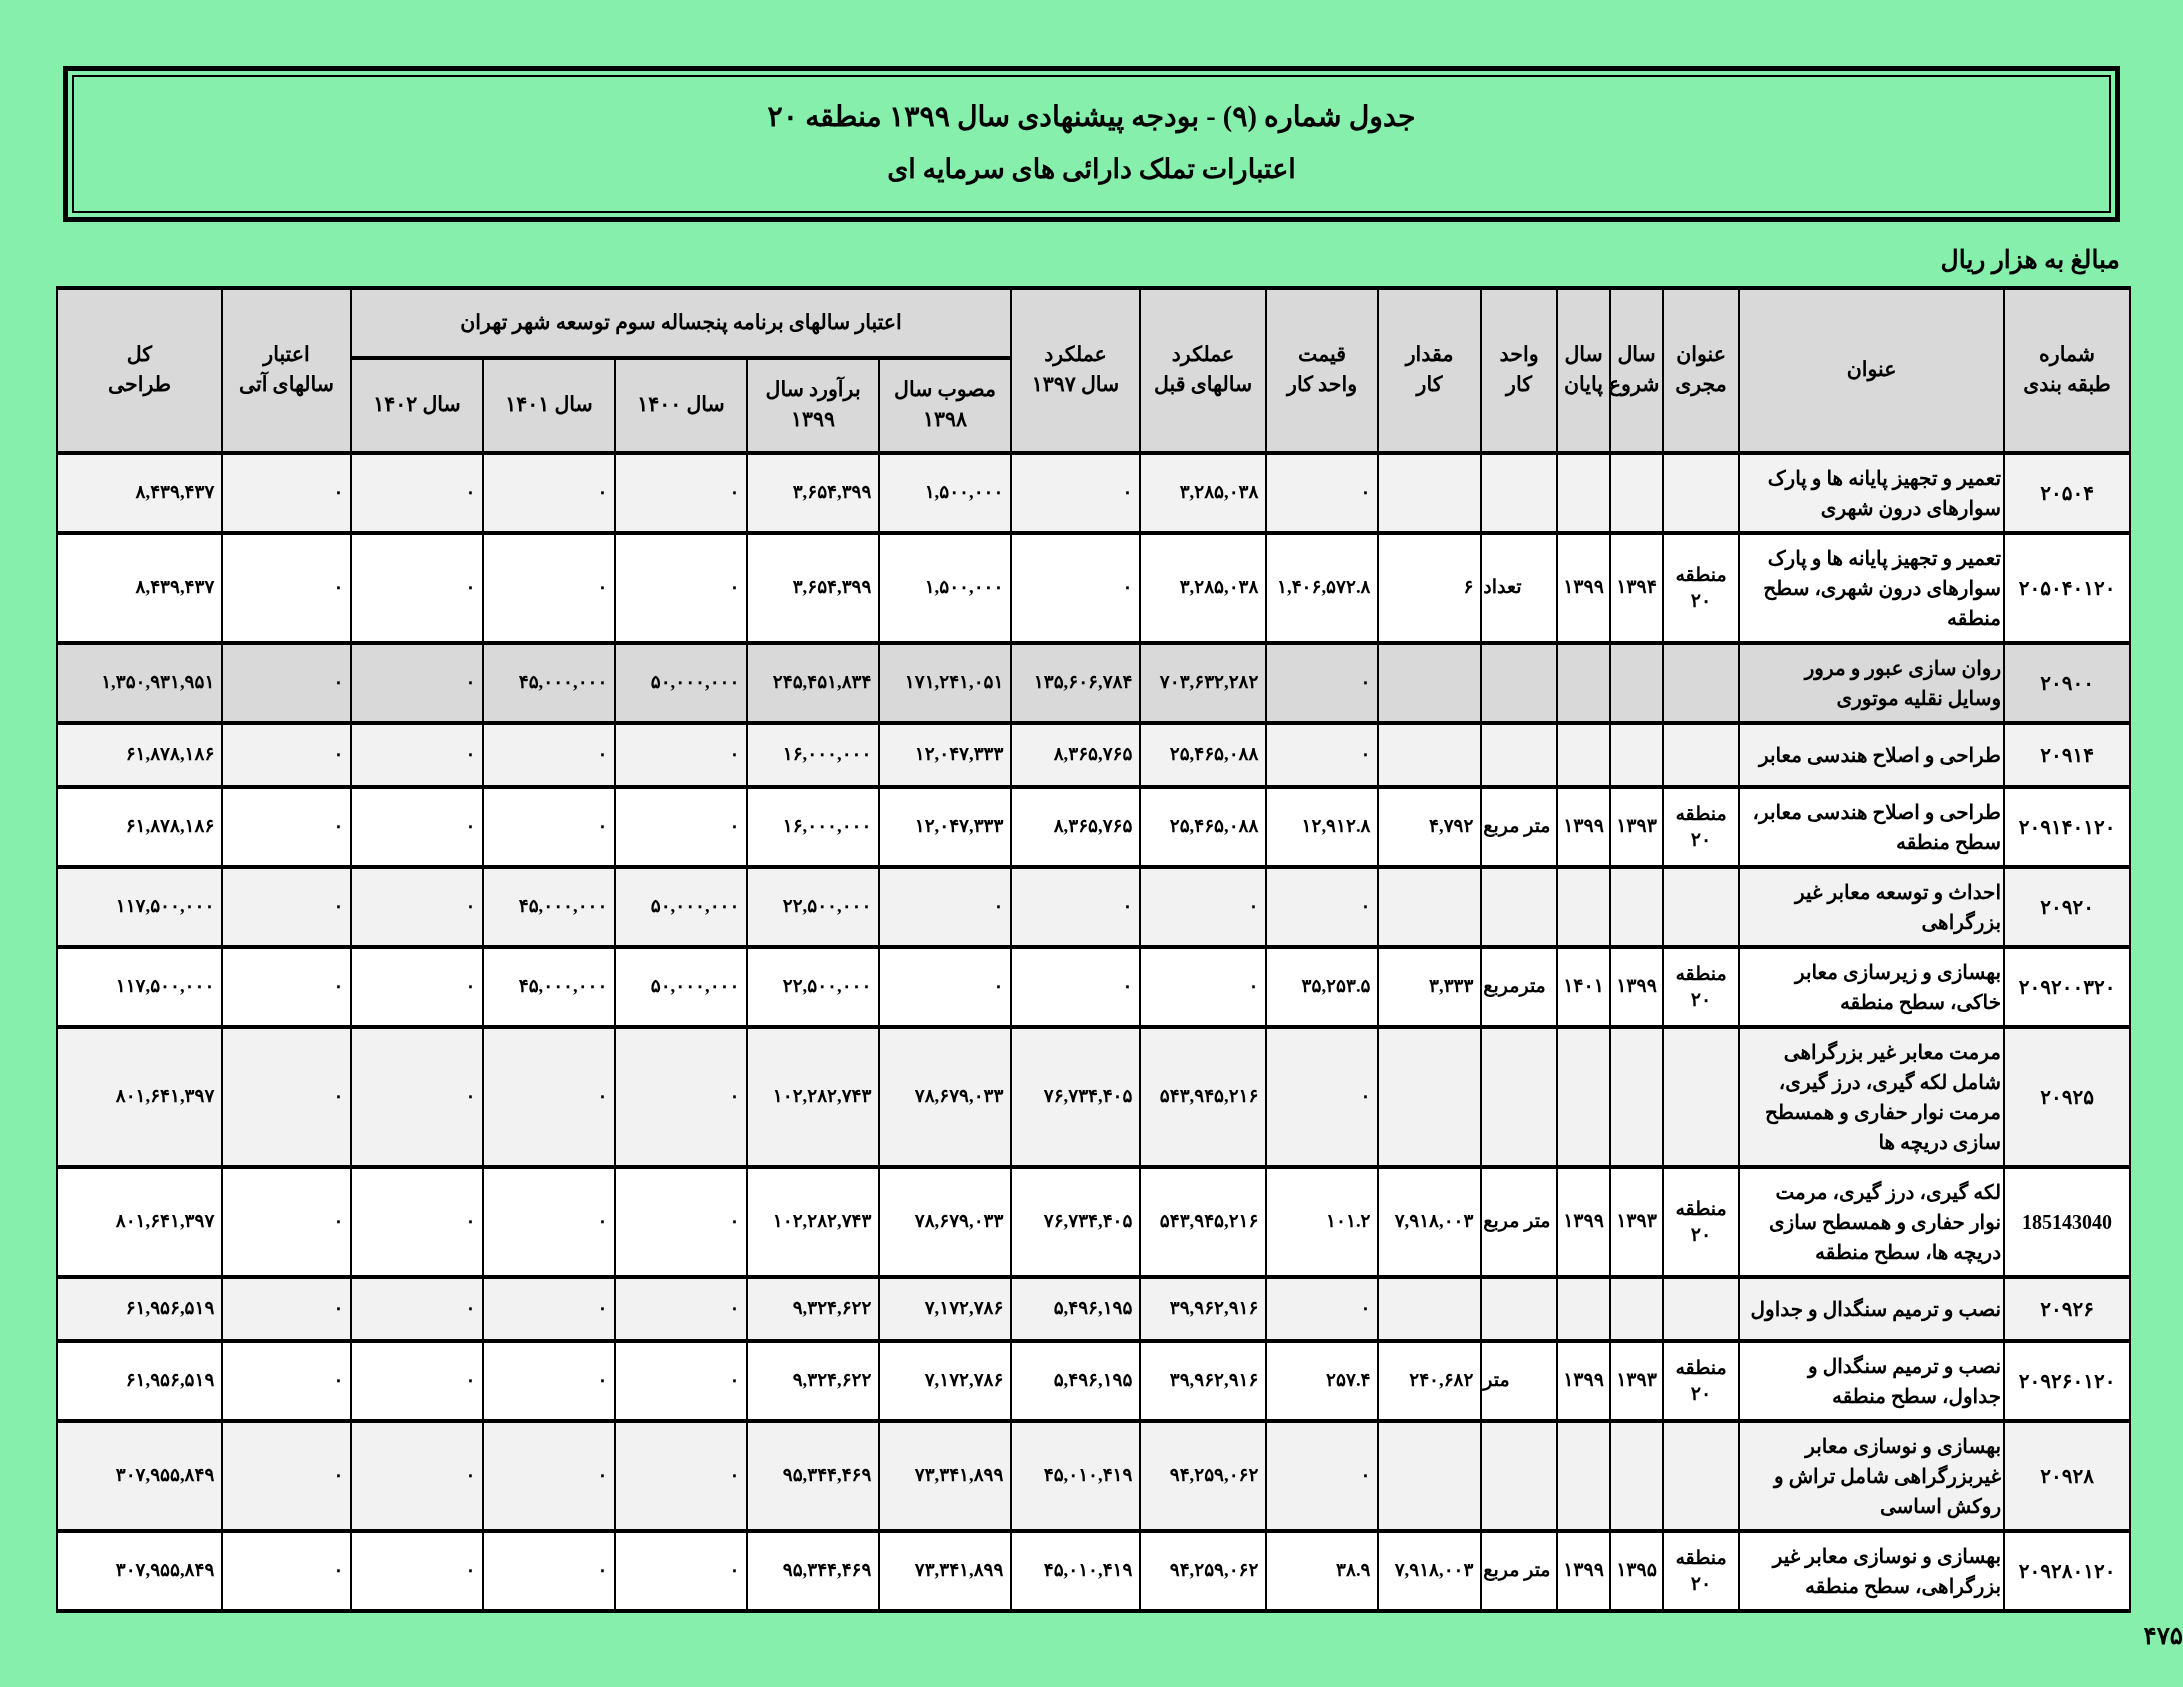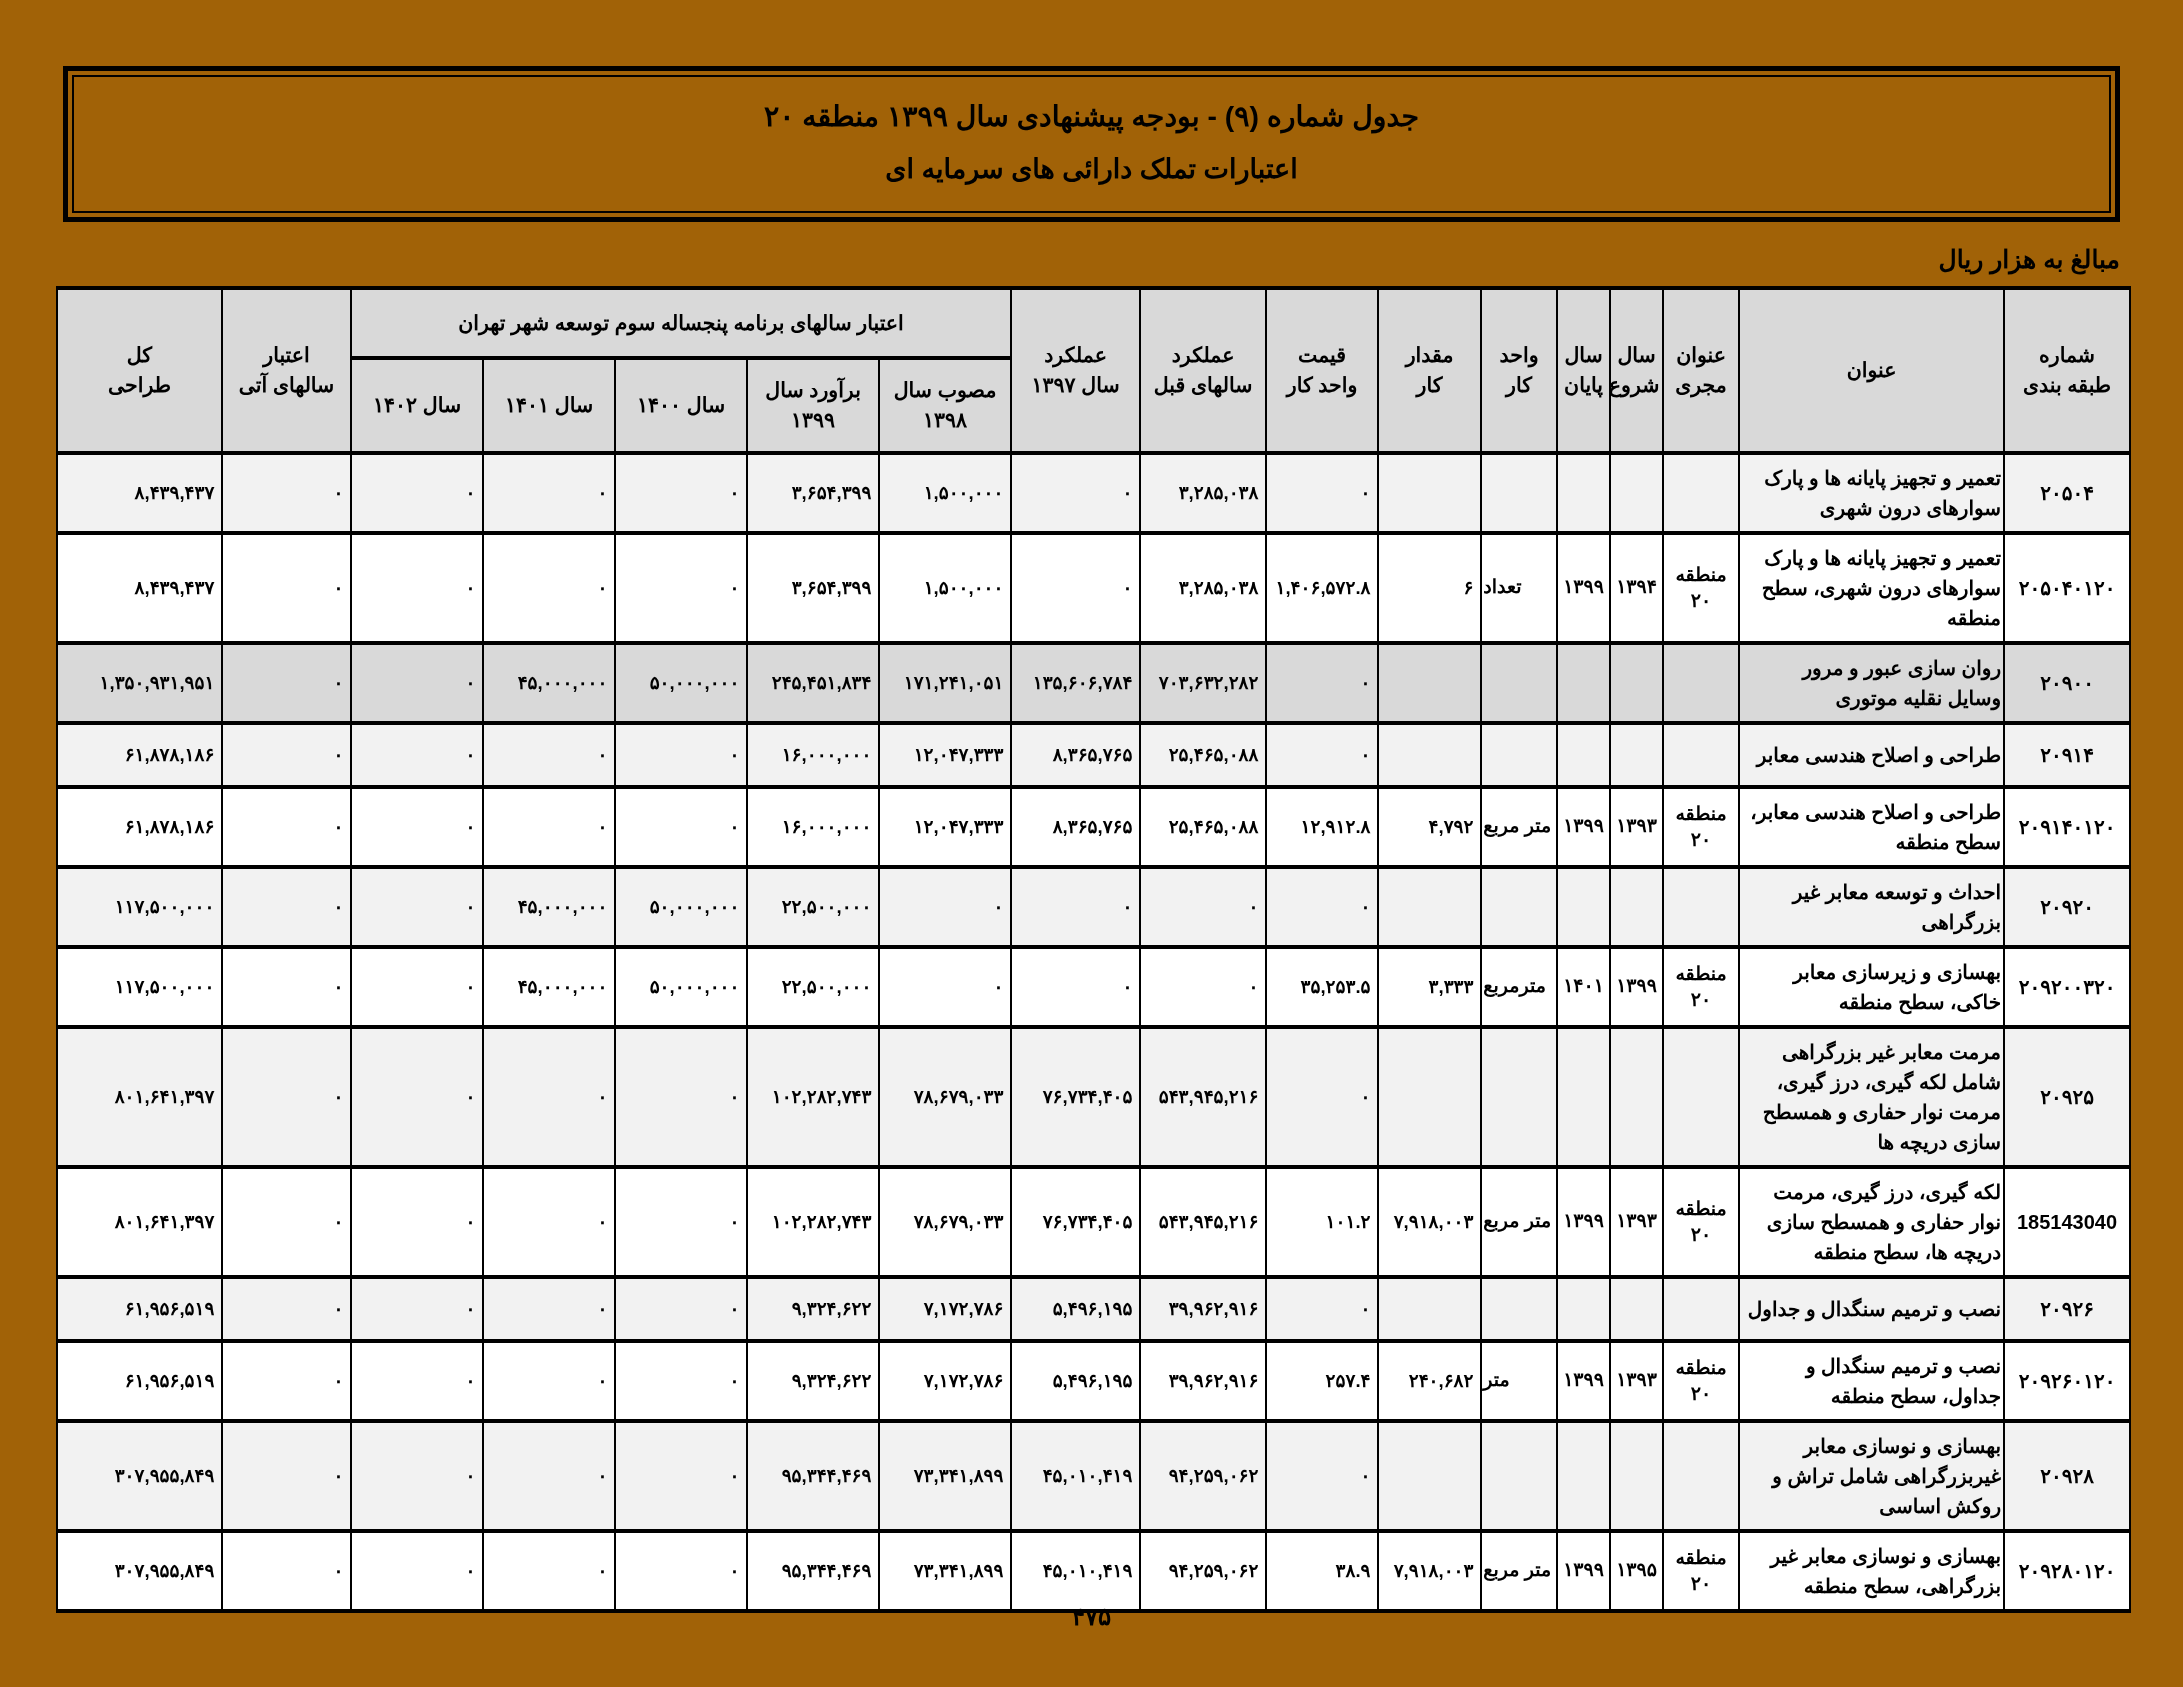--- a/index.html
+++ b/index.html
@@ -1,18 +1,18 @@
 <!DOCTYPE html>
 <html lang="fa" style="font-size:10.6px"><head>
 <meta charset="utf-8">
 <style>
   html,body { margin:0; padding:0; background:#e8e8e8; }
   .page {
-    position:relative; width:2183px; height:1687px; background:#a16207;
-    font-family:Liberation Sans, sans-serif; color:#000; overflow:hidden;
+    position:relative; width:2183px; height:1687px; background:#86efac;
+    font-family:Liberation Serif, serif; color:#000; overflow:hidden;
   }
   .title-box { margin:66px 63px 0 63px; border:5.3px solid #000; padding:4px; }
   .title-inner { border:2px solid #000; padding:22.5px 13.2px 26.5px 13.2px; text-align:center; direction:rtl; }
   .title-line1 { font-size:28.4px; font-weight:bold; margin-bottom:20px; }
   .title-line2 { font-size:27px; font-weight:bold; }
   .amounts-note { margin:22.5px 63px 9.3px 63px; direction:rtl; text-align:right; font-size:25px; font-weight:bold; }
   .table-wrap { margin:12px 0 0 56px; }
   table.budget-table {
     direction:rtl; border-collapse:collapse; table-layout:fixed; width:2072px;
     font-weight:bold;
@@ -28,21 +28,21 @@
   tr.row { height:64px; }
   td.c-code { text-align:center; font-size:20px; }
   td.c-title { text-align:right; padding-right:2px; padding-left:6.6px; font-size:20px; }
   td.c-exec { text-align:center; font-size:19px; line-height:1.35; }
   td.c-yr { text-align:center; font-size:19px; padding:2.6px 1.3px; }
   td.c-unit { text-align:left; font-size:19px; padding:2.6px 1.3px; }
   td.c-num { direction:ltr; text-align:right; font-size:18.5px; padding-right:6.6px; padding-left:4px; }
   tr.lvl1 td { background:#f2f2f2; }
   tr.lvl0 td { background:#d9d9d9; }
   tr.detail td { background:#ffffff; }
-  .page-number { position:absolute; bottom:56px; left:0; right:0; text-align:center; font-size:24.5px; font-weight:bold; }
+  .page-number { position:absolute; bottom:37px; left:0; right:0; text-align:right; font-size:24.5px; font-weight:bold; }
 </style>
 </head>
 <body>
 
 <div class="page">
 
   <div class="title-box">
     <div class="title-inner">
       <div class="title-line1">جدول شماره (۹) - بودجه پیشنهادی سال ۱۳۹۹ منطقه ۲۰</div>
       <div class="title-line2">اعتبارات تملک دارائی های سرمایه ای</div>

